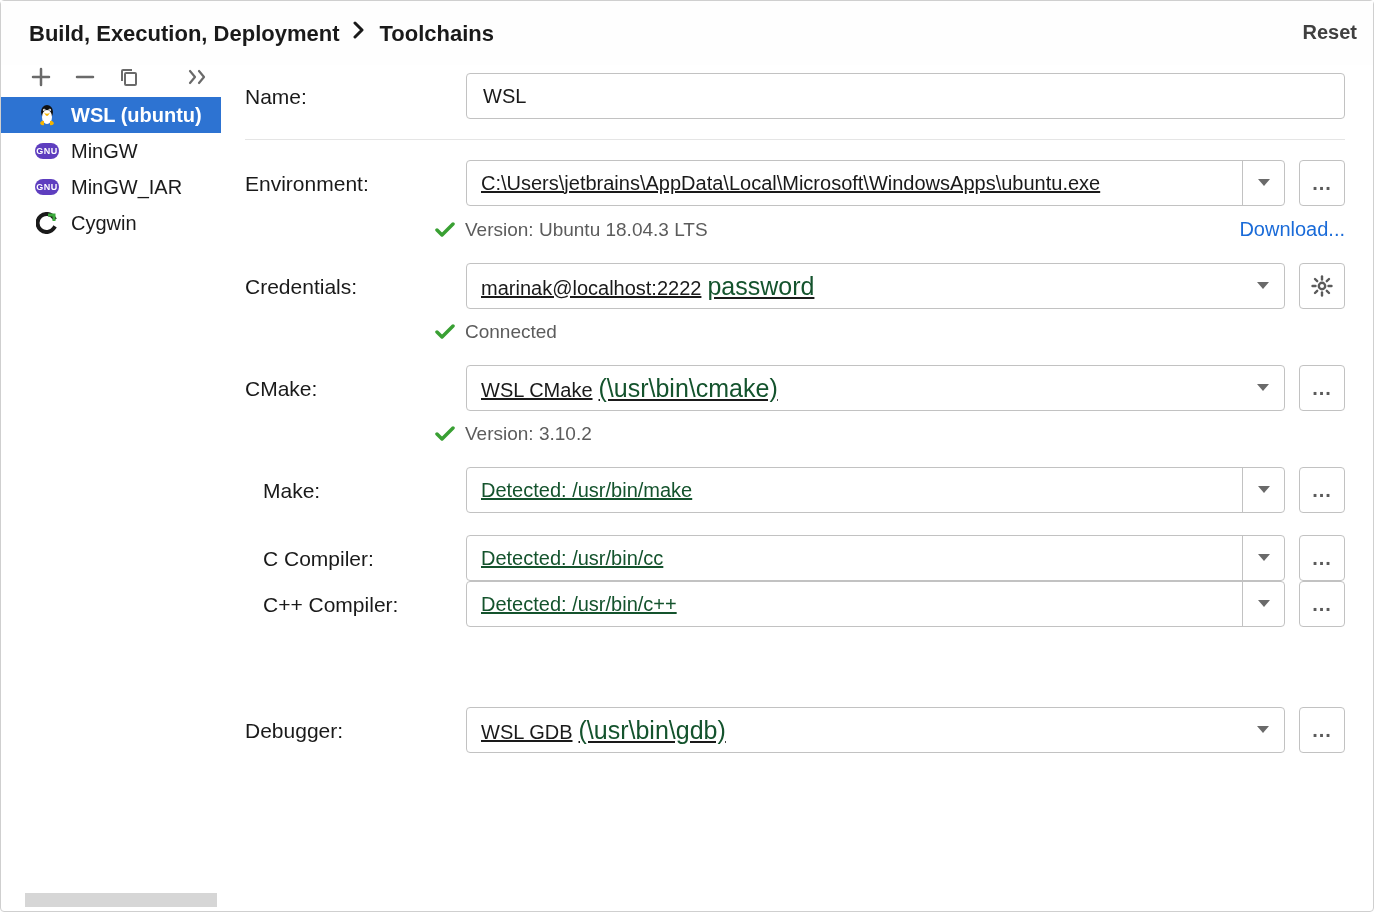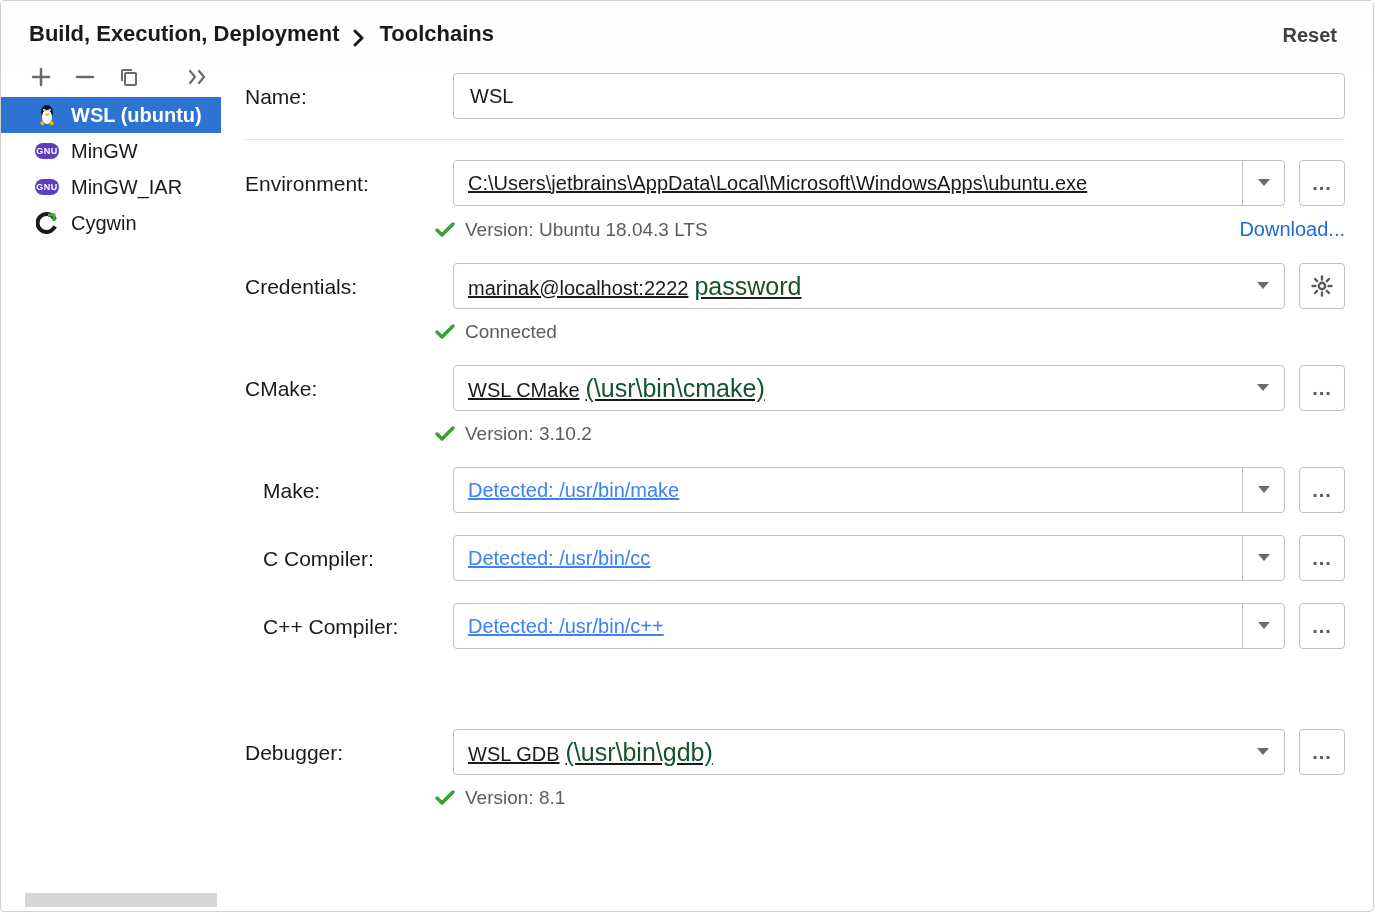--- a/index.html
+++ b/index.html
@@ -12,22 +12,22 @@
     }
     .panel {
       width: 1374px; height: 912px;
       border: 1px solid #cfcfcf;
       border-radius: 4px;
       display: flex;
       flex-direction: column;
     }
     .breadcrumb-bar {
       display: flex;
-      align-items: flex-end;
-      padding: 20px 36px 18px 28px;
+      align-items: flex-start;
+      padding: 20px 16px 18px 28px;
       background: #fefefe;
     }
     .breadcrumb-text {
       font-weight: 700;
       font-size: 22px;
       color: #1a1a1a;
     }
     .breadcrumb-sep {
       margin: 0 14px;
       color: #1a1a1a;
@@ -107,21 +107,21 @@
     }
     
     .form {
       flex: 1;
       padding: 8px 28px 10px 24px;
       overflow: hidden;
     }
     .row {
       display: flex;
       align-items: center;
-      gap: 18px;
+      gap: 31px;
       margin-bottom: 0;
     }
     .label-col {
       width: 190px;
       font-size: 21px;
       padding-top: 2px;
     }
     .label-col.indent { padding-left: 18px; }
     .field-col {
       flex: 1;
@@ -168,21 +168,21 @@
       color: #6a6a6a;
       border-left: none;
       cursor: pointer;
     }
     .combo.sep .combo-arrow {
       border-left: 1px solid #c2c2c2;
       align-self: stretch;
       border-top-right-radius: 4px;
       border-bottom-right-radius: 4px;
     }
-    .placeholder-look { color: #3b82f6; text-align: center; }
+    .placeholder-look { color: #14532d; text-align: center; }
     .icon-btn {
       width: 46px; height: 46px;
       border: 1px solid #c2c2c2;
       border-radius: 4px;
       display: inline-flex;
       align-items: center;
       justify-content: center;
       background: #fff;
       cursor: pointer;
       color: #5a5a5a;
@@ -448,21 +448,21 @@
                   <path d="M1 1 L7 8 L13 1 Z" fill="#6a6a6a"></path>
                 </svg>
             </div>
           </div>
           <div class="icon-btn">
               <span class="dots">...</span>
             </div>
         </div>
       </div>
 
-      <div class="row" style="margin-bottom:22px">
+      <div class="row" style="">
         <div class="label-col indent">C Compiler:</div>
         <div class="field-col">
           <div class="combo sep">
             <div class="combo-text placeholder-look">
                 <span>Detected: /usr/bin/cc</span>
               </div>
             <div class="combo-arrow">
               <svg class="sv" width="14" height="10" viewBox="0 0 14 10">
                   <path d="M1 1 L7 8 L13 1 Z" fill="#6a6a6a"></path>
                 </svg>
@@ -508,27 +508,16 @@
               <svg class="sv" width="14" height="10" viewBox="0 0 14 10">
                   <path d="M1 1 L7 8 L13 1 Z" fill="#6a6a6a"></path>
                 </svg>
             </div>
           </div>
           <div class="icon-btn">
               <span class="dots">...</span>
             </div>
         </div>
       </div>
-      <div class="status-row" style="margin-bottom:0">
-        <div class="label-col"></div>
-        <div class="status-text">
-          <span class="check-icon">
-            <svg class="sv" width="20" height="16" viewBox="0 0 20 16">
-                <path d="M2 8 L7 13 L18 2" fill="none" stroke="currentColor" stroke-width="3.5" stroke-linecap="round" stroke-linejoin="round"></path>
-              </svg>
-          </span>
-          <span>Version: 8.1</span>
-        </div>
-      </div>
 
     </div>
   </div>
 </div>
 
 </body></html>

